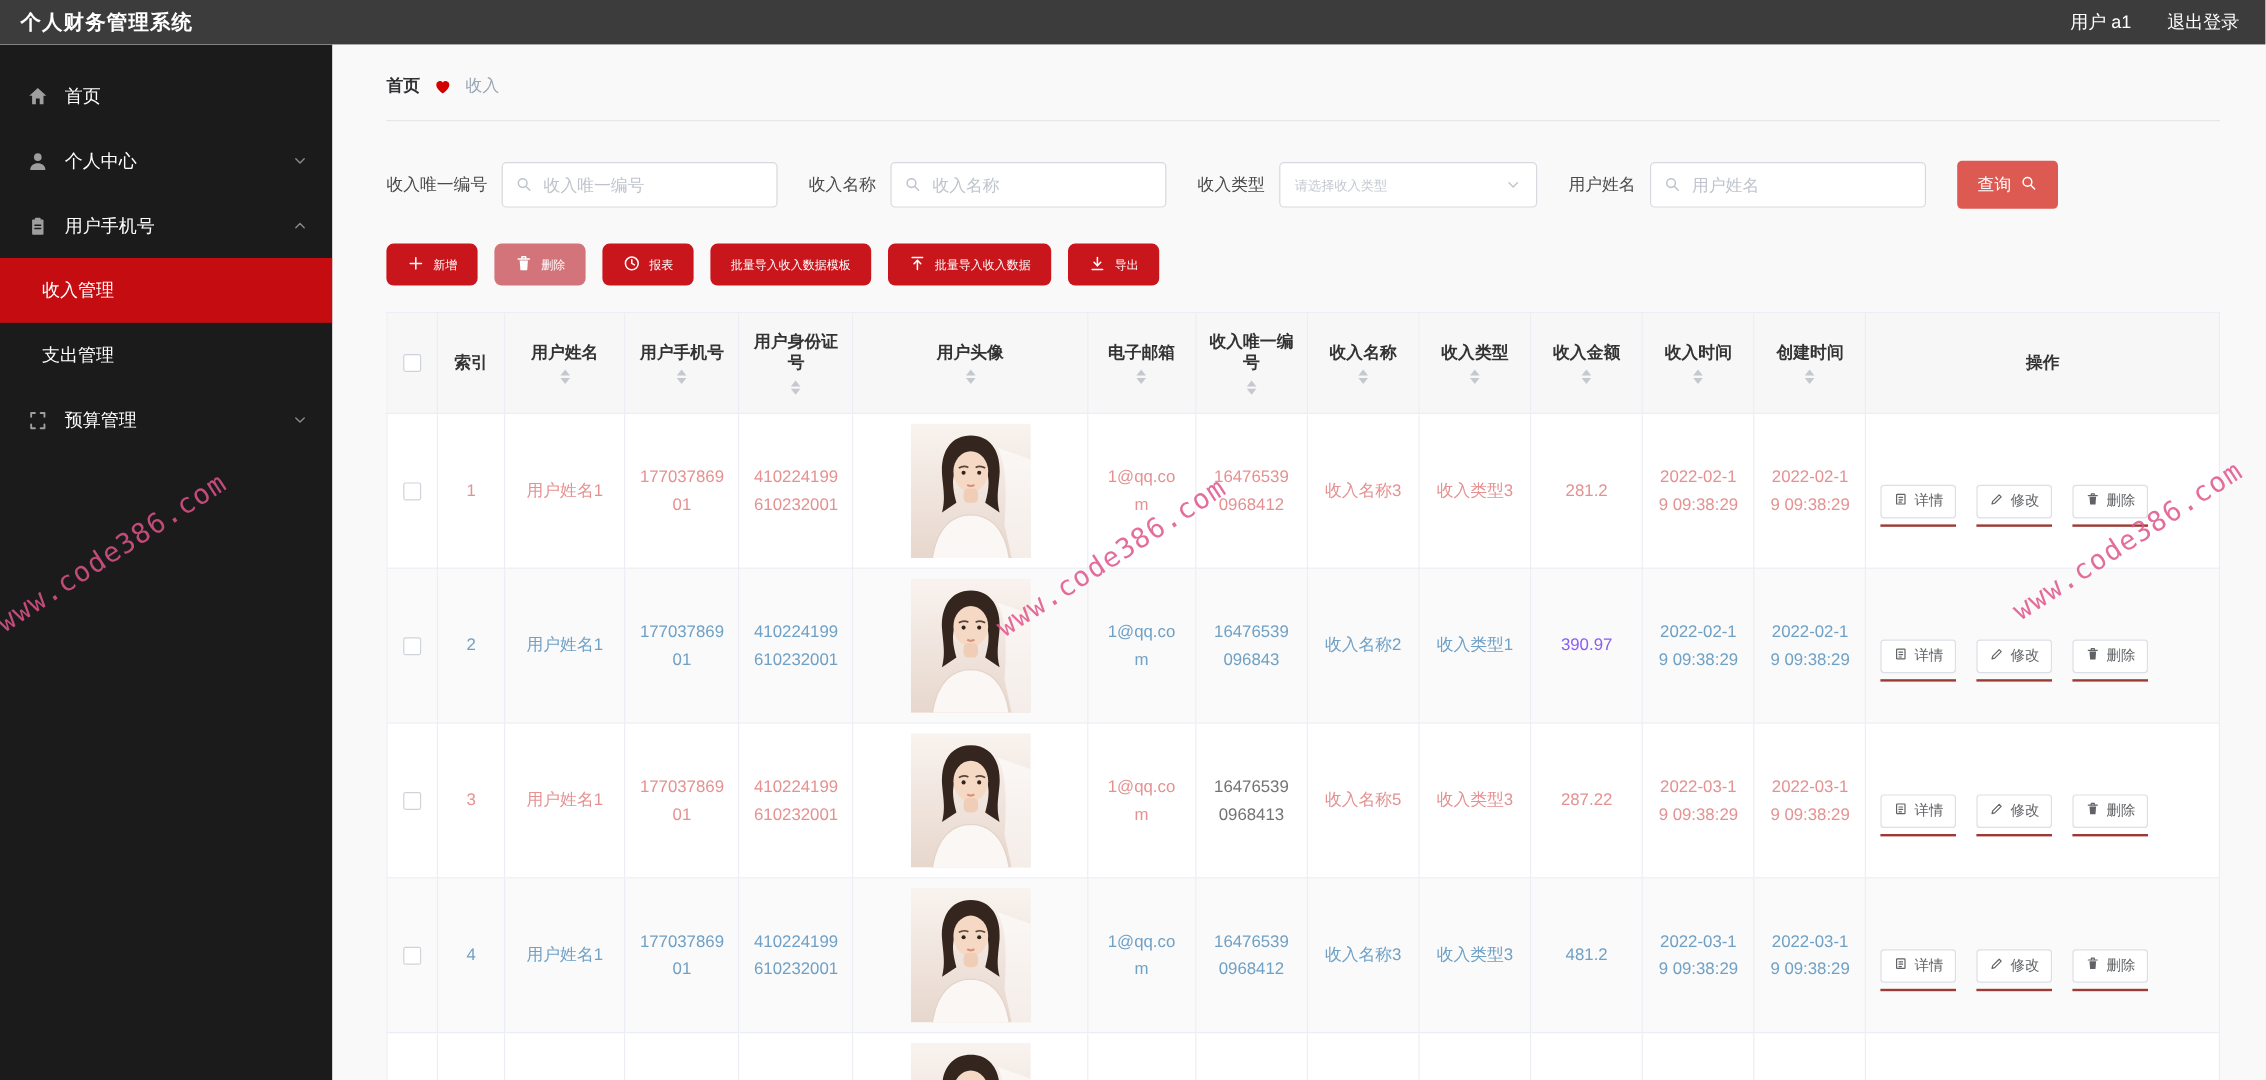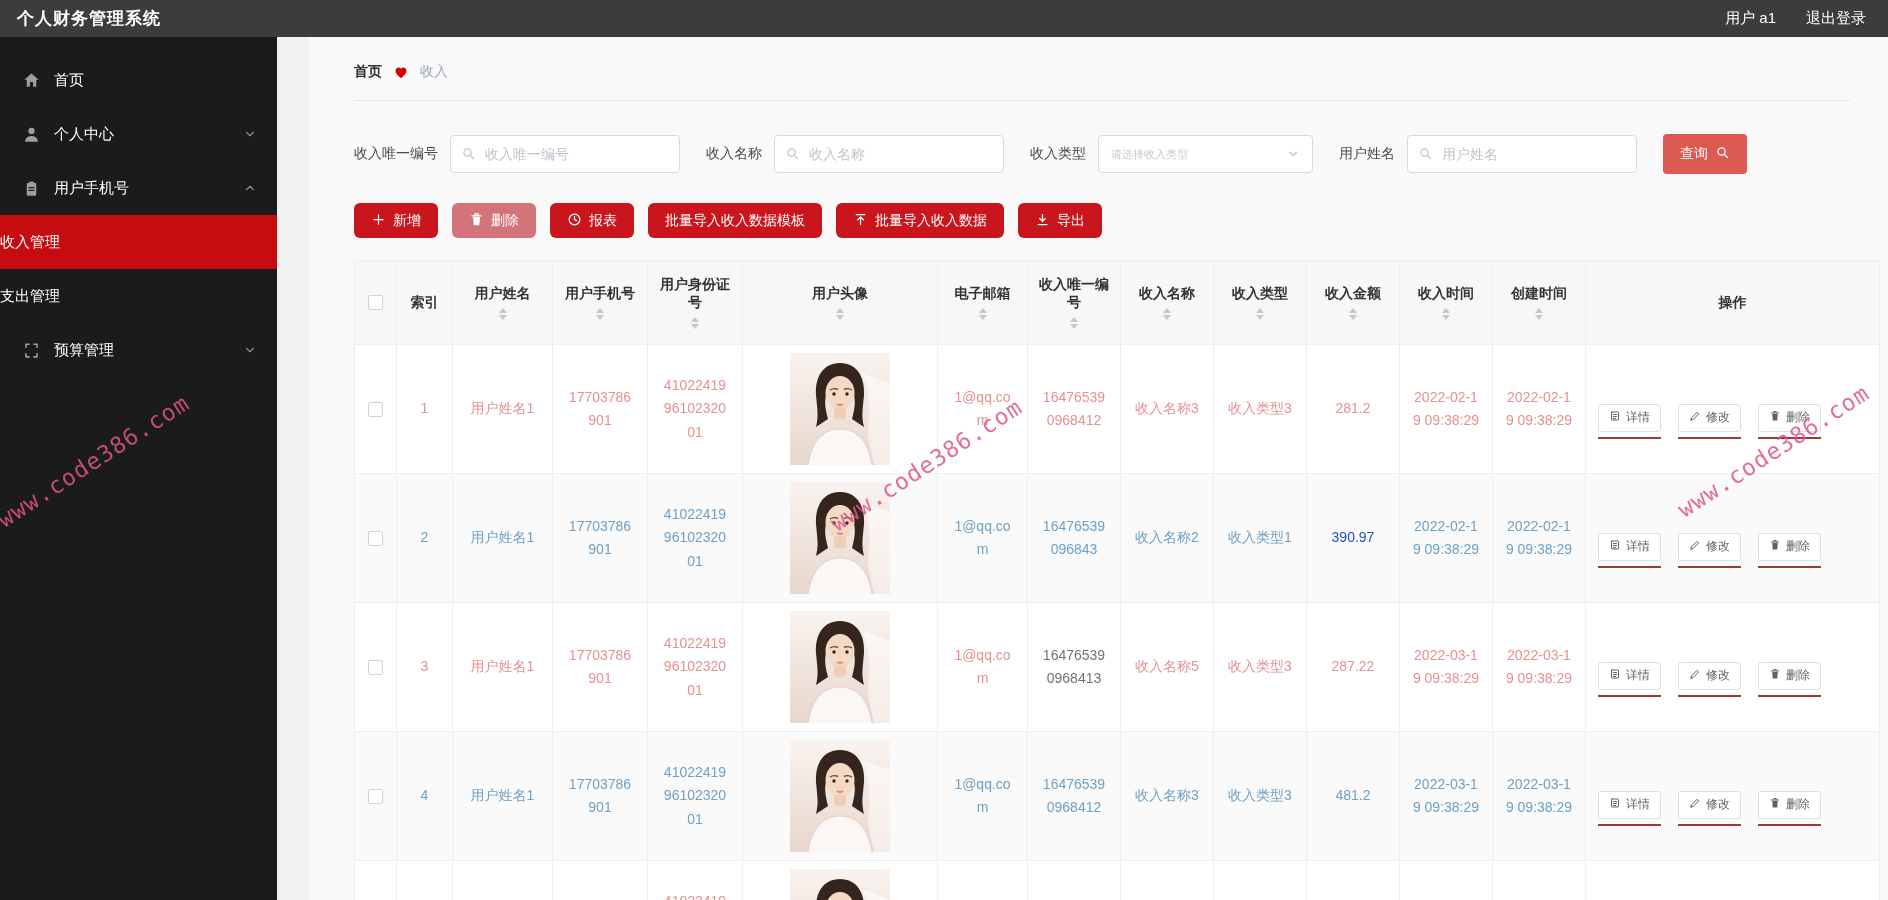--- a/index.html
+++ b/index.html
@@ -8,28 +8,28 @@
 
   
   .topbar { height:37px; background:#3c3c3c; color:#fff;
     display:flex; align-items:center; padding:0 22px 0 17px; position:relative; z-index:5; }
   .topbar .title { font-size:17px; font-weight:bold; letter-spacing:1px; }
   .topbar .right { margin-left:auto; display:flex; gap:30px; font-size:15px; }
   .topbar .right span { cursor:default; }
   .topbar .right .logout { cursor:pointer; }
 
   
-  .shell { display:flex; height:863px; overflow:hidden;gap:32px; }
+  .shell { display:flex; height:863px; overflow:hidden; }
 
   
   .sidebar { width:277px; flex-shrink:0; background:#1b1b1b; padding-top:16px; }
   .side-item { height:54px; display:flex; align-items:center; color:#fff;
     font-size:15px; position:relative; cursor:pointer; }
   .side-item.lvl1 { padding-left:22px; }
-  .side-item.lvl2 { }
+  .side-item.lvl2 { padding-left:35px; }
   .side-item .micon { width:19px; height:19px; margin-right:13px; color:#9e9e9e;
     display:inline-flex; align-items:center; }
   .side-item .micon svg { width:19px; height:19px; }
   .side-item .chev { position:absolute; right:20px; color:#8a8a8a; width:14px; height:14px; }
   .side-item .chev svg { width:14px; height:14px; }
   .side-item.active { background:#c50d11; }
 
   
   .main { flex:1; position:relative; background:#f9f9fa; padding:0 38px 0 45px; overflow:hidden; }
 
@@ -56,21 +56,21 @@
   .fselect .chev { width:14px; height:14px; color:#c0c4cc; }
   .fselect .chev svg { width:14px; height:14px; }
   .search-btn { height:40px; padding:0 17px; background:#dd5a52; color:#fff;
     border:none; border-radius:4px; font-size:14px; display:inline-flex; align-items:center;
     gap:7px; cursor:pointer; font-family:"Liberation Sans",sans-serif; }
   .search-btn svg { width:15px; height:15px; }
 
   
   .toolbar { margin-top:29px; display:flex; gap:14px; }
   .tbtn { height:35px; padding:0 17px; border:none; border-radius:6px; background:#c9161d;
-    color:#fff; font-size:14px; display:inline-flex; align-items:center; gap:7px;
+    color:#fff; font-size:10px; display:inline-flex; align-items:center; gap:7px;
     cursor:pointer; font-family:"Liberation Sans",sans-serif; white-space:nowrap; }
   .tbtn.muted { background:#d3747a; }
   .tbtn svg { width:15px; height:15px; }
 
   
   .grid-wrap { margin-top:22px; }
   table { width:100%; border-collapse:collapse; table-layout:fixed; background:#fff; }
   th, td { border:1px solid #ebeef5; text-align:center; vertical-align:middle;
     font-size:14px; word-break:break-all; }
   thead th { background:#f7f7f8; height:84px; color:#333; font-weight:bold; padding:6px 8px; }
@@ -489,21 +489,21 @@
   <path d="M47 51 q3 2 6 0" stroke="#d88f7d" stroke-width="1.8" fill="none"></path>
   <rect x="44" y="54" width="12" height="12" rx="4" fill="#f0cdb6"></rect>
   <path d="M18 112 C22 86 35 76 50 76 C65 76 78 86 82 112 Z" fill="#fbf7f4"></path>
   <path d="M18 112 C22 86 35 76 50 76 C65 76 78 86 82 112" fill="none" stroke="#e3d3c9" stroke-width="1"></path>
 </svg>
               </td>
               <td style="color: rgb(111, 160, 197);">1@qq.com</td>
               <td style="color: rgb(111, 160, 197);">16476539096843</td>
               <td style="color: rgb(111, 160, 197);">收入名称2</td>
               <td style="color: rgb(111, 160, 197);">收入类型1</td>
-              <td style="color: #1d4ed8;">390.97</td>
+              <td style="color: #8b5cf6;">390.97</td>
               <td style="color: rgb(111, 160, 197);">2022-02-19 09:38:29</td>
               <td style="color: rgb(111, 160, 197);">2022-02-19 09:38:29</td>
               <td>
                 <div class="ops">
                   <div class="op">
                     <button>
                       <span><svg viewBox="0 0 24 24" fill="none" stroke="currentColor" stroke-width="2" stroke-linecap="round" stroke-linejoin="round">
                           <rect x="5" y="4" width="14" height="16" rx="1"></rect>
                           <line x1="9" y1="9" x2="15" y2="9"></line>
                           <line x1="9" y1="13" x2="15" y2="13"></line>

